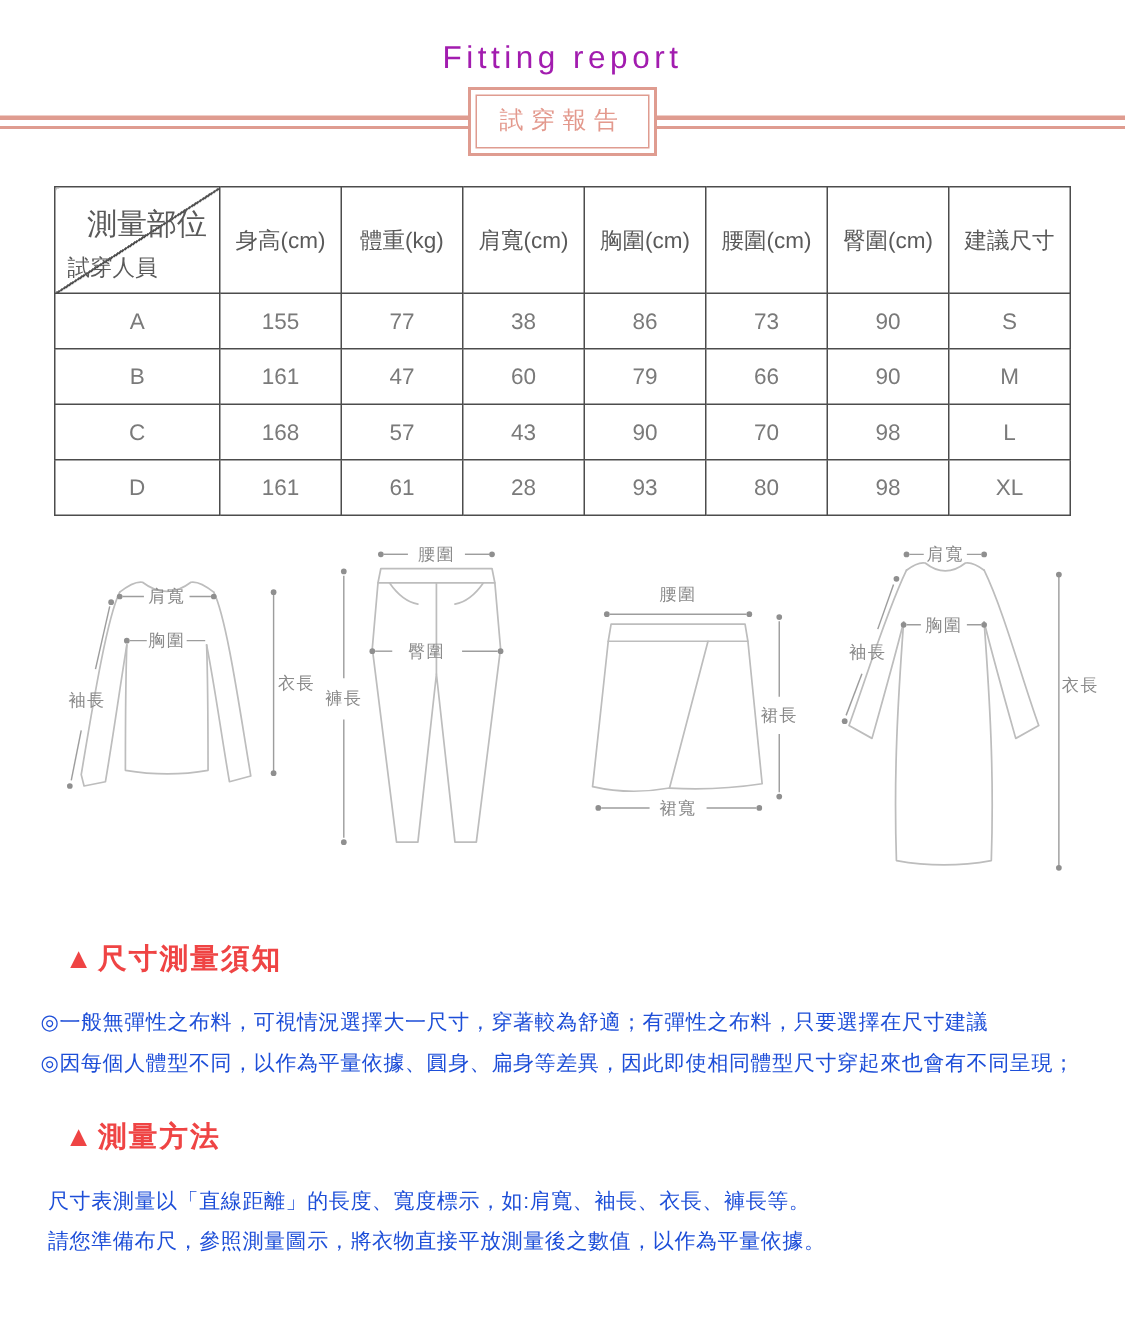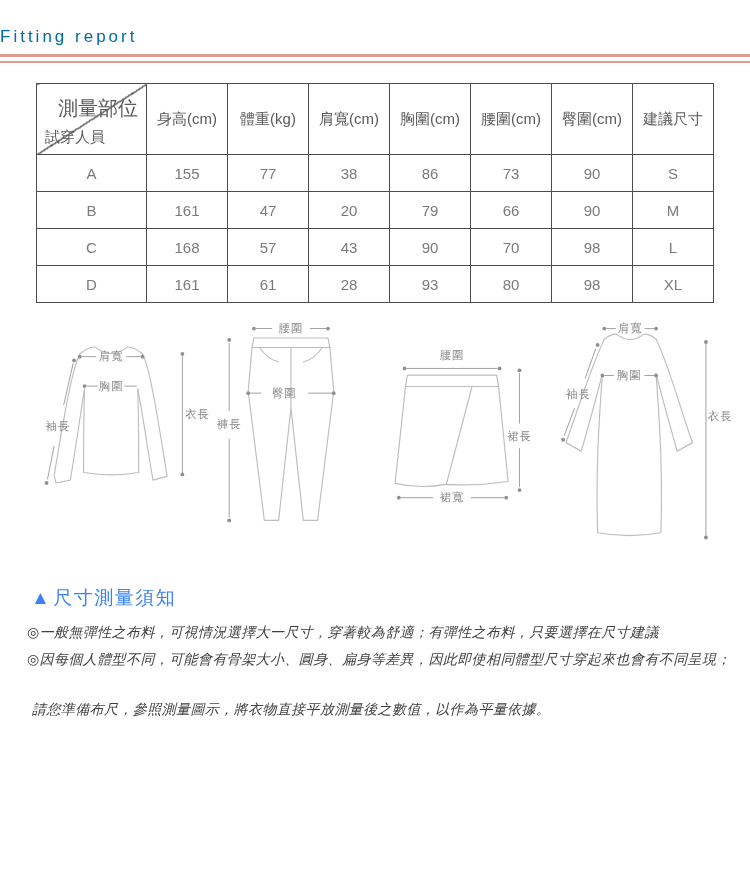--- a/index.html
+++ b/index.html
@@ -2,21 +2,21 @@
 <html><head>
 <meta charset="utf-8">
 <style>
   html,body{margin:0;padding:0;background:#ffffff;}
   .page{
     width:750px;height:889px;background:#fff;overflow:hidden;position:relative;
     font-family:"Liberation Sans","DejaVu Sans",sans-serif;
   }
   
   .header{padding-top:27px;}
-  .title-en{color:#0369a1;font-size:17px;letter-spacing:3px;}
+  .title-en{text-align:center;color:#a21caf;font-size:21px;letter-spacing:3px;}
   .title-row{display:flex;align-items:center;margin-top:7px;}
   .dline{flex:1;height:9px;border-top:3px solid #df9c90;border-bottom:2px solid #df9c90;box-sizing:border-box;}
   .title-box{border:2px solid #df9c90;padding:3px;background:#fff;}
   .title-box-inner{border:1px solid #df9c90;padding:6px 15px 7px;font-size:16px;letter-spacing:5px;color:#e3998d;white-space:nowrap;}
   
   .size-table{border-collapse:collapse;margin:20px auto 0;table-layout:fixed;}
   .size-table th,.size-table td{
     border:1px solid #4c4c4c;text-align:center;vertical-align:middle;
     font-weight:normal;font-size:15px;padding:0;
   }
@@ -38,37 +38,40 @@
   .svg-shirt{margin-top:14px;}
   .svg-pants{margin-top:0px;}
   .svg-skirt{margin-top:22px;}
   .svg-dress{margin-top:2px;}
   .g{fill:none;stroke:#bdbdbd;stroke-width:1.2;stroke-linecap:round;stroke-linejoin:round;}
   .m line{stroke:#9d9d9d;stroke-width:1;}
   .m circle{fill:#8f8f8f;stroke:none;}
   .diagrams text{font-size:12px;fill:#8a8a8a;font-family:"Liberation Sans","DejaVu Sans",sans-serif;letter-spacing:1px;}
   
   .notes{margin:26px 0 0 27px;}
-  .notes h3{margin:4px;font-size:19px;font-weight:normal;color:#3b82f6;letter-spacing:1.5px;}
+  .notes h3{margin:16px;font-size:19px;font-weight:bold;color:#ef4444;letter-spacing:1.5px;}
   .notes h3 .tri{margin-right:2px;}
   .note-lines{margin-top:8px;}
-  .nl{font-size:14px;line-height:27px;color:#404040;letter-spacing:0.4px;white-space:nowrap;font-style:italic;}
+  .nl{font-size:14px;line-height:27px;color:#1d4ed8;letter-spacing:0.4px;white-space:nowrap;}
   .nl.ind{padding-left:14px;}
   .nl.ind-sm{padding-left:5px;}
   .notes-method{margin-top:23px;}
 </style>
 </head>
 <body>
 
 <div class="page">
 
   <div class="header">
     <div class="title-en">Fitting report</div>
     <div class="title-row">
       <div class="dline"></div>
+      <div class="title-box">
+        <div class="title-box-inner">試穿報告</div>
+      </div>
       <div class="dline"></div>
     </div>
   </div>
 
   <table class="size-table">
     <colgroup>
       <col class="col-first">
         <col class="col-data">
         <col class="col-data">
         <col class="col-data">
@@ -98,21 +101,21 @@
         <td>38</td>
         <td>86</td>
         <td>73</td>
         <td>90</td>
         <td>S</td>
       </tr>
       <tr>
         <td>B</td>
         <td>161</td>
         <td>47</td>
-        <td>20</td>
+        <td>60</td>
         <td>79</td>
         <td>66</td>
         <td>90</td>
         <td>M</td>
       </tr>
       <tr>
         <td>C</td>
         <td>168</td>
         <td>57</td>
         <td>43</td>
@@ -247,23 +250,27 @@
     </svg>
 
   </div>
 
   <div class="notes notes-size">
     <h3>
       <span class="tri">▲</span><span>尺寸測量須知</span>
     </h3>
     <div class="note-lines">
       <div class="nl">◎一般無彈性之布料，可視情況選擇大一尺寸，穿著較為舒適；有彈性之布料，只要選擇在尺寸建議</div>
-      <div class="nl">◎因每個人體型不同，可能會有骨架大小、圓身、扁身等差異，因此即使相同體型尺寸穿起來也會有不同呈現；</div>
+      <div class="nl">◎因每個人體型不同，以作為平量依據、圓身、扁身等差異，因此即使相同體型尺寸穿起來也會有不同呈現；</div>
     </div>
   </div>
 
   <div class="notes notes-method">
+    <h3>
+      <span class="tri">▲</span><span>測量方法</span>
+    </h3>
     <div class="note-lines">
+      <div class="nl ind-sm">尺寸表測量以「直線距離」的長度、寬度標示，如:肩寬、袖長、衣長、褲長等。</div>
       <div class="nl ind-sm">請您準備布尺，參照測量圖示，將衣物直接平放測量後之數值，以作為平量依據。</div>
     </div>
   </div>
 
 </div>
 
 </body></html>

